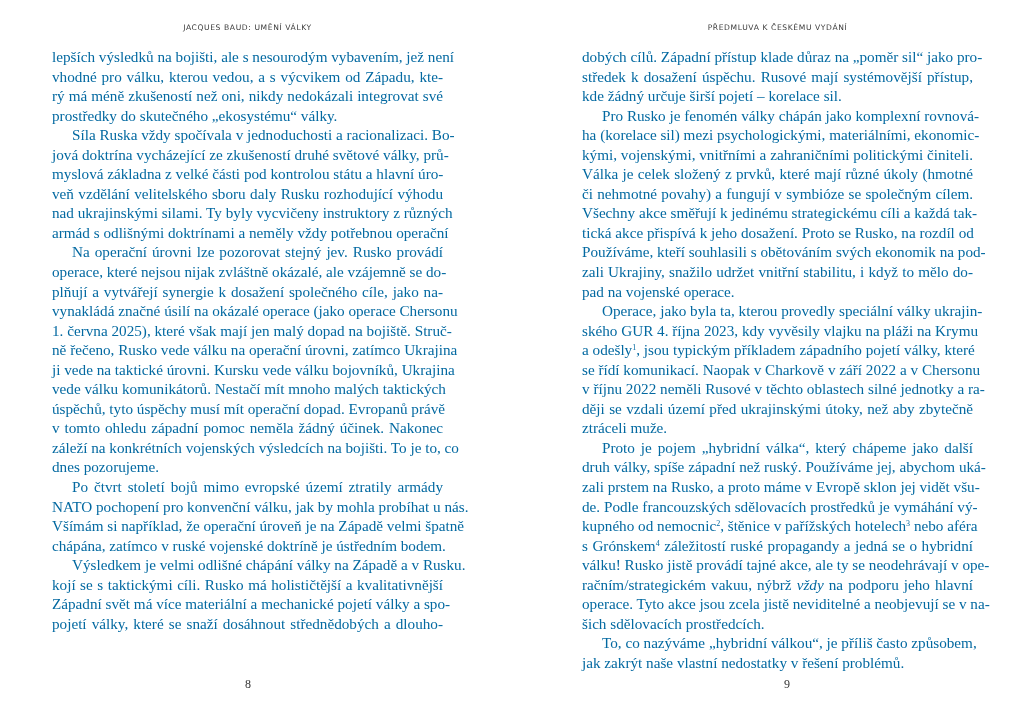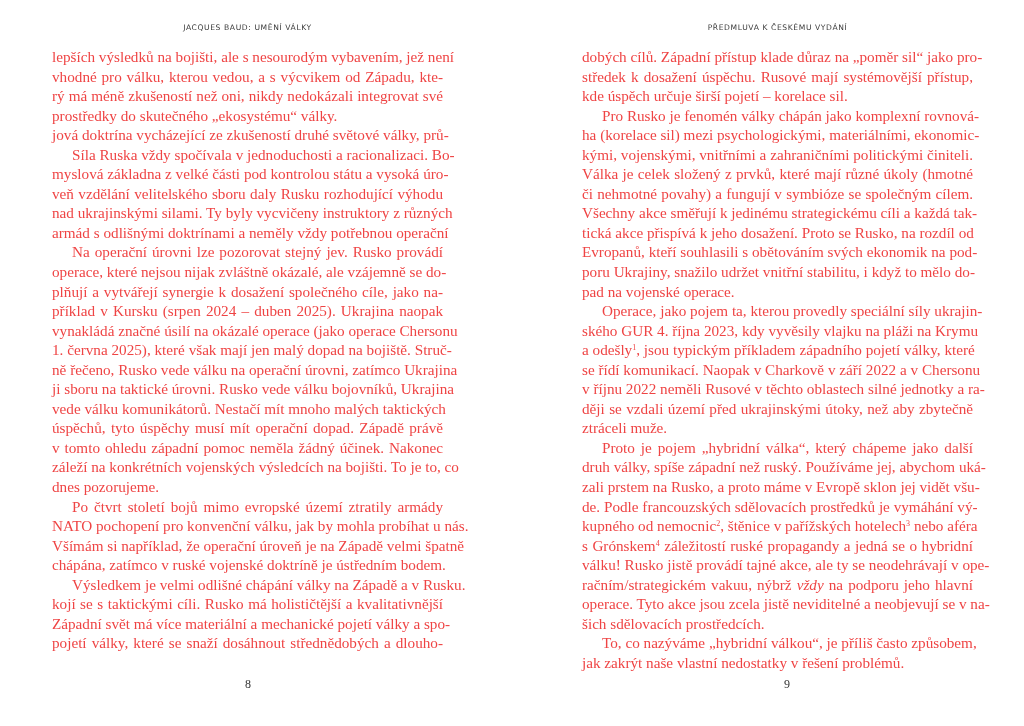--- a/index.html
+++ b/index.html
@@ -13,21 +13,21 @@
       font-family: "DejaVu Sans", sans-serif;
       font-size: 7.6px; letter-spacing: 0.6px;
       color: #3a3a3a;
     }
     .page.left .running-head { left: 52px; width: 391px; }
     .page.right .running-head { left: 70px; width: 391px; }
     .body-text {
       position: absolute; top: 47px; width: 391px;
       font-family: "Liberation Serif", serif;
       font-size: 15.2px; line-height: 19.55px;
-      color: #ef4444;
+      color: #0369a1;
       text-align: justify;
       hyphens: manual;
     }
     .page.left .body-text { left: 52px; }
     .page.right .body-text { left: 70px; font-family: Liberation Serif, serif; }
     .line { display: block; white-space: nowrap; text-align: justify; text-align-last: justify; height: 19.55px; }
     .line.last { text-align-last: left; }
     .line.indent { padding-left: 20px; }
     sup.fn { font-size: 8px; vertical-align: 5px; line-height: 0; }
     em { font-style: italic; }
@@ -42,68 +42,67 @@
 </head>
 <body>
 
 <div class="page left">
   <div class="running-head">JACQUES BAUD: UMĚNÍ VÁLKY</div>
   <div class="body-text">
       <div class="line">lepších výsledků na bojišti, ale s nesourodým vybavením, jež není</div>
       <div class="line">vhodné pro válku, kterou vedou, a s výcvikem od Západu, kte-</div>
       <div class="line">rý má méně zkušeností než oni, nikdy nedokázali integrovat své</div>
       <div class="line last">prostředky do skutečného „ekosystému“ války.</div>
+      <div class="line indent">Síla Ruska vždy spočívala v jednoduchosti a racionalizaci. Bo-</div>
       <div class="line">jová doktrína vycházející ze zkušeností druhé světové války, prů-</div>
-      <div class="line indent">Síla Ruska vždy spočívala v jednoduchosti a racionalizaci. Bo-</div>
-      <div class="line">myslová základna z velké části pod kontrolou státu a vysoká úro-</div>
+      <div class="line">myslová základna z velké části pod kontrolou státu a hlavní úro-</div>
       <div class="line">veň vzdělání velitelského sboru daly Rusku rozhodující výhodu</div>
       <div class="line">nad ukrajinskými silami. Ty byly vycvičeny instruktory z různých</div>
       <div class="line">armád s odlišnými doktrínami a neměly vždy potřebnou operační</div>
       <div class="line indent">Na operační úrovni lze pozorovat stejný jev. Rusko provádí</div>
       <div class="line">operace, které nejsou nijak zvláštně okázalé, ale vzájemně se do-</div>
       <div class="line">plňují a vytvářejí synergie k dosažení společného cíle, jako na-</div>
-      <div class="line">příklad v Kursku (srpen 2024 – duben 2025). Ukrajina naopak</div>
       <div class="line">vynakládá značné úsilí na okázalé operace (jako operace Chersonu</div>
       <div class="line">1. června 2025), které však mají jen malý dopad na bojiště. Struč-</div>
       <div class="line">ně řečeno, Rusko vede válku na operační úrovni, zatímco Ukrajina</div>
-      <div class="line">ji sboru na taktické úrovni. Rusko vede válku bojovníků, Ukrajina</div>
+      <div class="line">ji vede na taktické úrovni. Kursku vede válku bojovníků, Ukrajina</div>
       <div class="line">vede válku komunikátorů. Nestačí mít mnoho malých taktických</div>
-      <div class="line">úspěchů, tyto úspěchy musí mít operační dopad. Západě právě</div>
+      <div class="line">úspěchů, tyto úspěchy musí mít operační dopad. Evropanů právě</div>
       <div class="line">v tomto ohledu západní pomoc neměla žádný účinek. Nakonec</div>
       <div class="line">záleží na konkrétních vojenských výsledcích na bojišti. To je to, co</div>
       <div class="line last">dnes pozorujeme.</div>
       <div class="line indent">Po čtvrt století bojů mimo evropské území ztratily armády</div>
       <div class="line">NATO pochopení pro konvenční válku, jak by mohla probíhat u nás.</div>
       <div class="line">Všímám si například, že operační úroveň je na Západě velmi špatně</div>
       <div class="line last">chápána, zatímco v ruské vojenské doktríně je ústředním bodem.</div>
       <div class="line indent">Výsledkem je velmi odlišné chápání války na Západě a v Rusku.</div>
       <div class="line">kojí se s taktickými cíli. Rusko má holističtější a kvalitativnější</div>
       <div class="line">Západní svět má více materiální a mechanické pojetí války a spo-</div>
       <div class="line">pojetí války, které se snaží dosáhnout střednědobých a dlouho-</div>
     </div>
   <div class="folio">8</div>
 </div>
 
 <div class="page right">
   <div class="running-head">PŘEDMLUVA K ČESKÉMU VYDÁNÍ</div>
   <div class="body-text">
       <div class="line">dobých cílů. Západní přístup klade důraz na „poměr sil“ jako pro-</div>
       <div class="line">středek k dosažení úspěchu. Rusové mají systémovější přístup,</div>
-      <div class="line last">kde úspěch určuje širší pojetí – korelace sil.</div>
+      <div class="line last">kde žádný určuje širší pojetí – korelace sil.</div>
       <div class="line indent">Pro Rusko je fenomén války chápán jako komplexní rovnová-</div>
       <div class="line">ha (korelace sil) mezi psychologickými, materiálními, ekonomic-</div>
       <div class="line">kými, vojenskými, vnitřními a zahraničními politickými činiteli.</div>
       <div class="line">Válka je celek složený z prvků, které mají různé úkoly (hmotné</div>
       <div class="line">či nehmotné povahy) a fungují v symbióze se společným cílem.</div>
       <div class="line">Všechny akce směřují k jedinému strategickému cíli a každá tak-</div>
       <div class="line">tická akce přispívá k jeho dosažení. Proto se Rusko, na rozdíl od</div>
-      <div class="line">Evropanů, kteří souhlasili s obětováním svých ekonomik na pod-</div>
-      <div class="line">poru Ukrajiny, snažilo udržet vnitřní stabilitu, i když to mělo do-</div>
+      <div class="line">Používáme, kteří souhlasili s obětováním svých ekonomik na pod-</div>
+      <div class="line">zali Ukrajiny, snažilo udržet vnitřní stabilitu, i když to mělo do-</div>
       <div class="line last">pad na vojenské operace.</div>
-      <div class="line indent">Operace, jako pojem ta, kterou provedly speciální síly ukrajin-</div>
+      <div class="line indent">Operace, jako byla ta, kterou provedly speciální války ukrajin-</div>
       <div class="line">ského GUR 4. října 2023, kdy vyvěsily vlajku na pláži na Krymu</div>
       <div class="line">a odešly<sup class="fn">1</sup>, jsou typickým příkladem západního pojetí války, které</div>
       <div class="line">se řídí komunikací. Naopak v Charkově v září 2022 a v Chersonu</div>
       <div class="line">v říjnu 2022 neměli Rusové v těchto oblastech silné jednotky a ra-</div>
       <div class="line">ději se vzdali území před ukrajinskými útoky, než aby zbytečně</div>
       <div class="line last">ztráceli muže.</div>
       <div class="line indent">Proto je pojem „hybridní válka“, který chápeme jako další</div>
       <div class="line">druh války, spíše západní než ruský. Používáme jej, abychom uká-</div>
       <div class="line">zali prstem na Rusko, a proto máme v Evropě sklon jej vidět všu-</div>
       <div class="line">de. Podle francouzských sdělovacích prostředků je vymáhání vý-</div>

